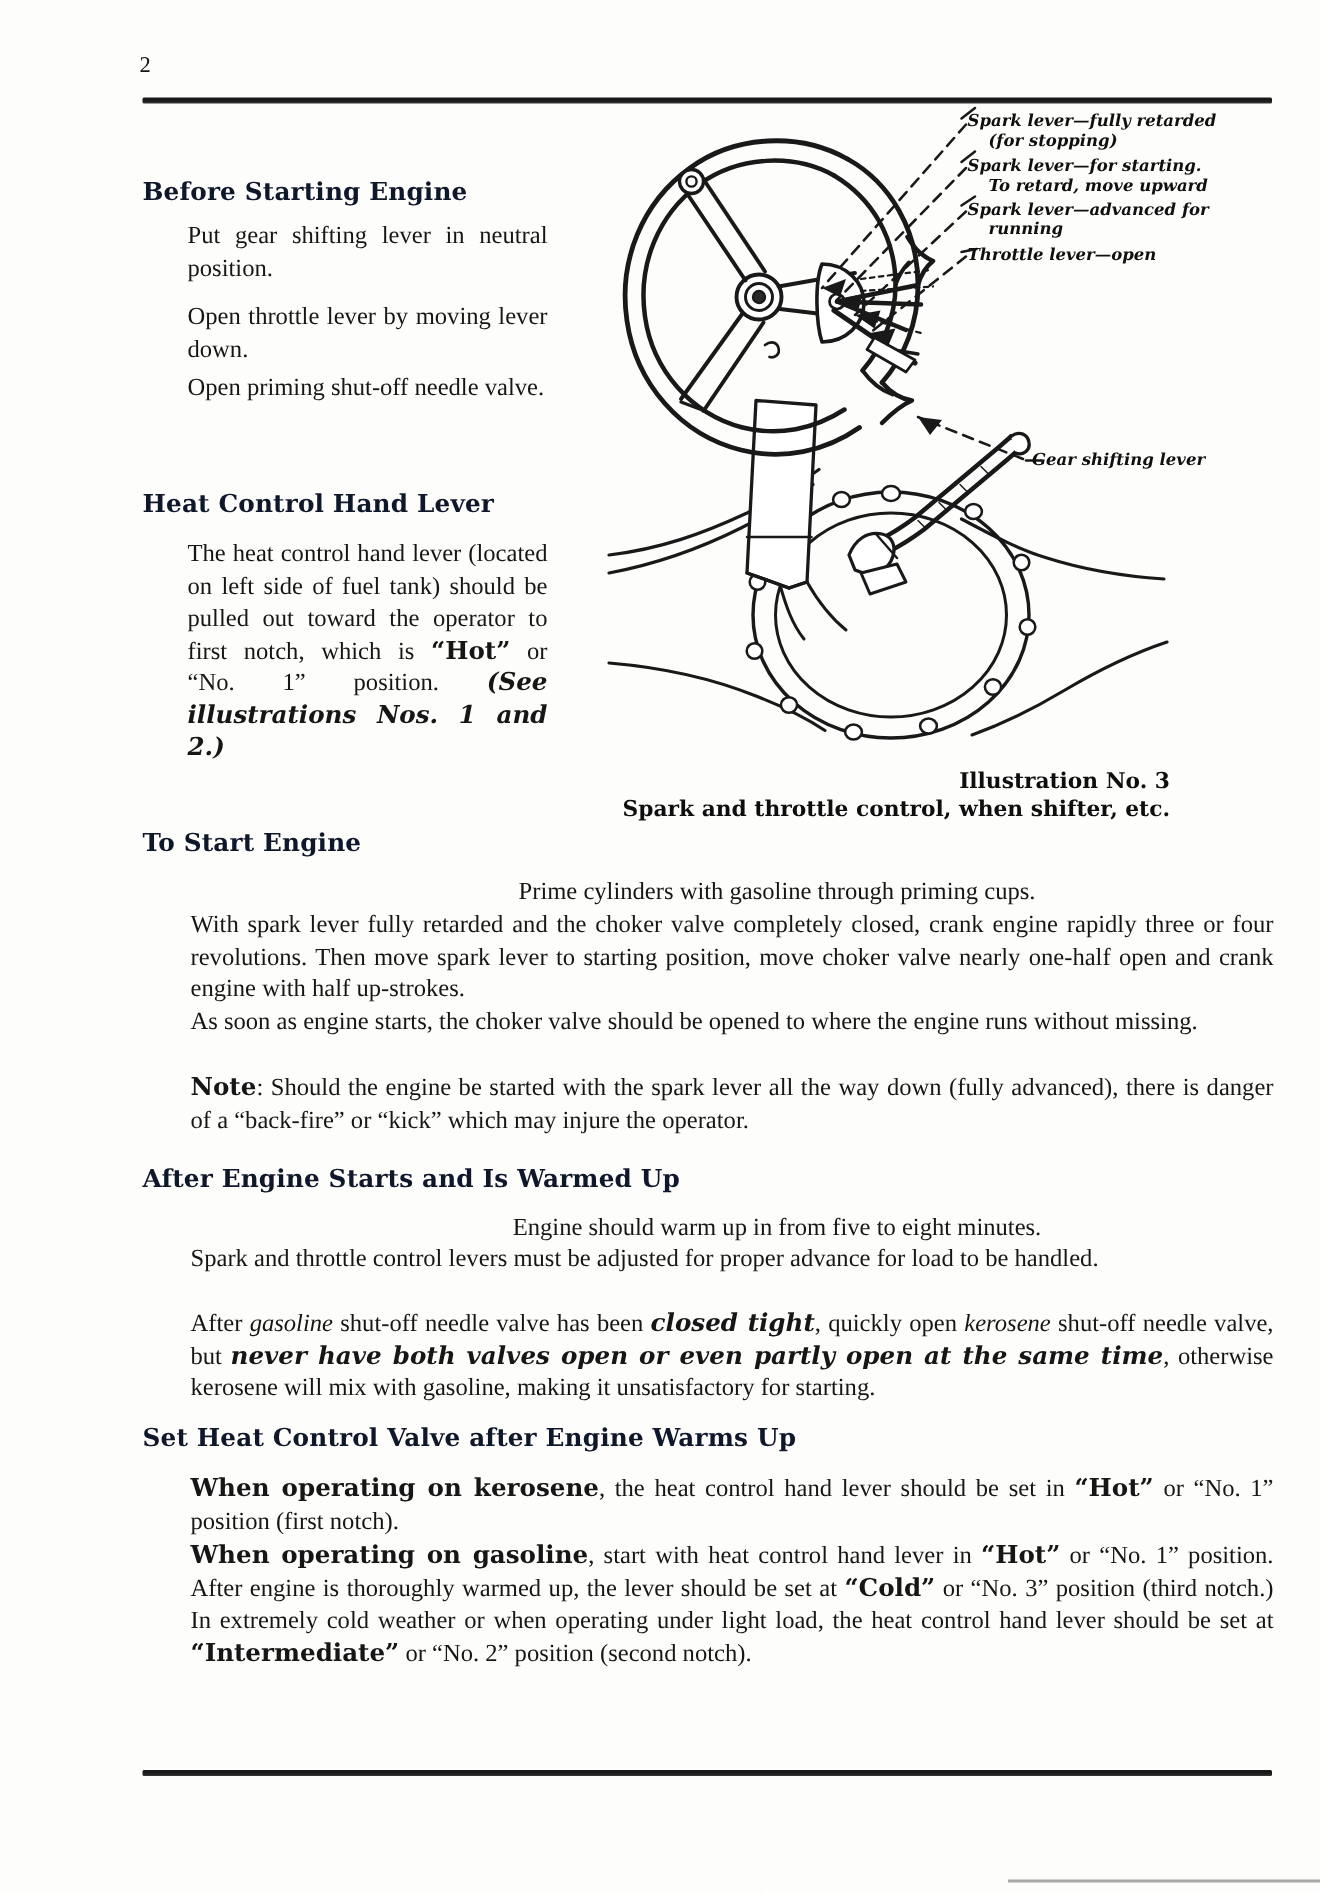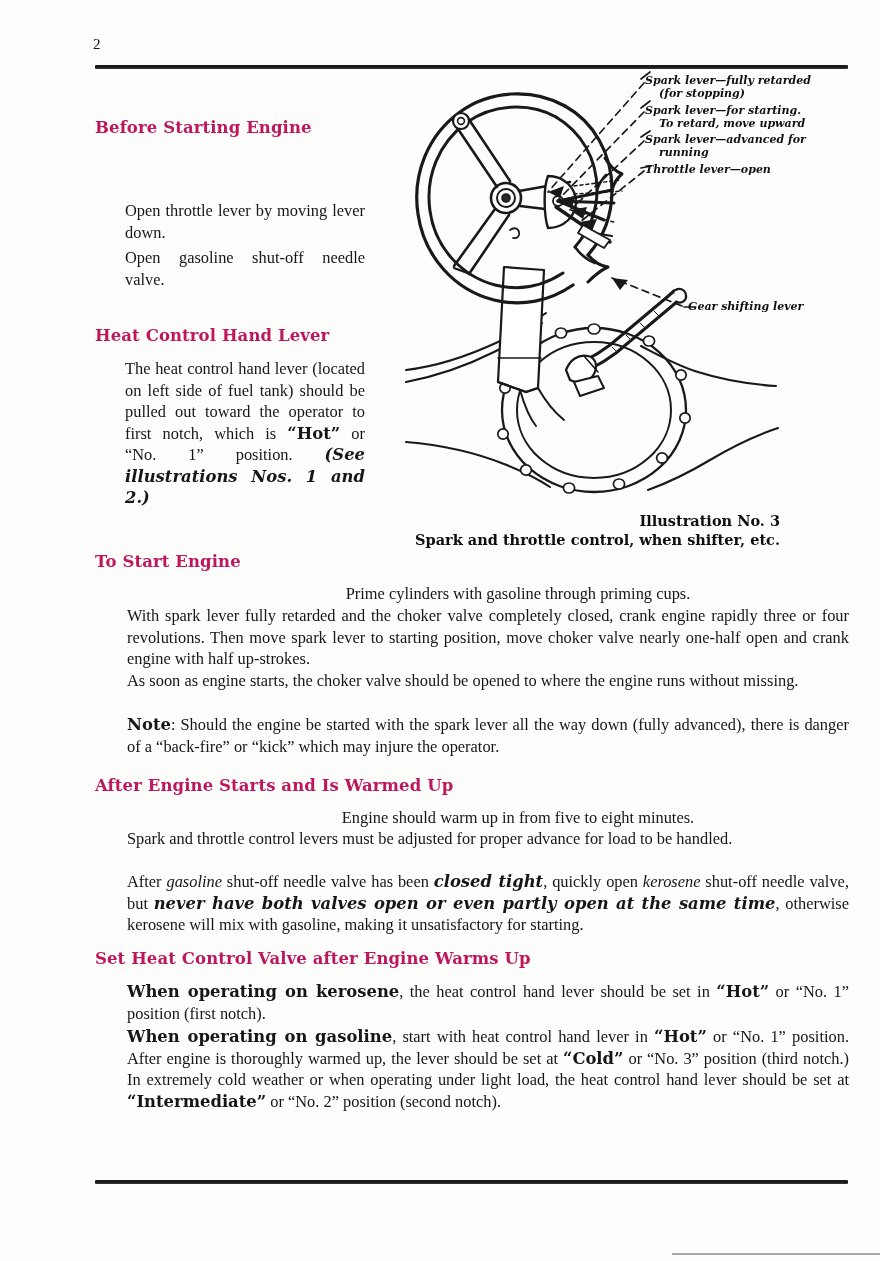--- a/index.html
+++ b/index.html
@@ -60,21 +60,21 @@
   }
 
   
   h2.sec {
     position: absolute;
     margin: 0;
     font-family: "DejaVu Serif", "Liberation Serif", serif;
     font-weight: 700;
     font-size: 16.5px;
     letter-spacing: 0.1px;
-    color: #be185d;
+    color: #0f172a;
     white-space: nowrap;
   }
   .para {
     position: absolute;
     margin: 0;
     font-size: 16.4px;
     line-height: 21.5px;
     color: #171616;
     text-align: justify;
     text-justify: inter-word;
@@ -320,22 +320,23 @@
   <div class="callout" id="co-5">
     <span>Gear shifting lever</span>
   </div>
 
   <div class="caption">
     <span>Illustration No. 3</span>
     <span class="l2">Spark and throttle control, when shifter, etc.</span>
   </div>
 
   <h2 class="sec" id="blk-before-h">Before Starting Engine</h2>
+  <p class="para narrow" id="blk-before-p1">Put gear shifting lever in neutral position.</p>
   <p class="para narrow" id="blk-before-p2">Open throttle lever by moving lever down.</p>
-  <p class="para narrow" id="blk-before-p3">Open gasoline shut-off needle valve.</p>
+  <p class="para narrow" id="blk-before-p3">Open priming shut-off needle valve.</p>
 
   <h2 class="sec" id="blk-heat-h">Heat Control Hand Lever</h2>
   <p class="para narrow" id="blk-heat-p"><span>The heat control hand lever (located on left side of fuel tank) should be pulled out toward the operator to first notch, which is </span><b>“Hot”</b><span> or “No. 1” position. </span><span class="bi">(See illustrations Nos. 1 and 2.)</span></p>
 
   <h2 class="sec" id="blk-start-h">To Start Engine</h2>
   <p class="para lastline-left" id="blk-start-p1">Prime cylinders with gasoline through priming cups.</p>
   <p class="para" id="blk-start-p2">With spark lever fully retarded and the choker valve completely closed, crank engine rapidly three or four revolutions.  Then move spark lever to starting position, move choker valve nearly one-half open and crank engine with half up-strokes.</p>
   <p class="para" id="blk-start-p3">As soon as engine starts, the choker valve should be opened to where the engine runs without missing.</p>
   <p class="para" id="blk-start-p4"><b>Note</b><span>:  Should the engine be started with the spark lever all the way down (fully advanced), there is danger of a “back-fire” or “kick” which may injure the operator.</span></p>
 

